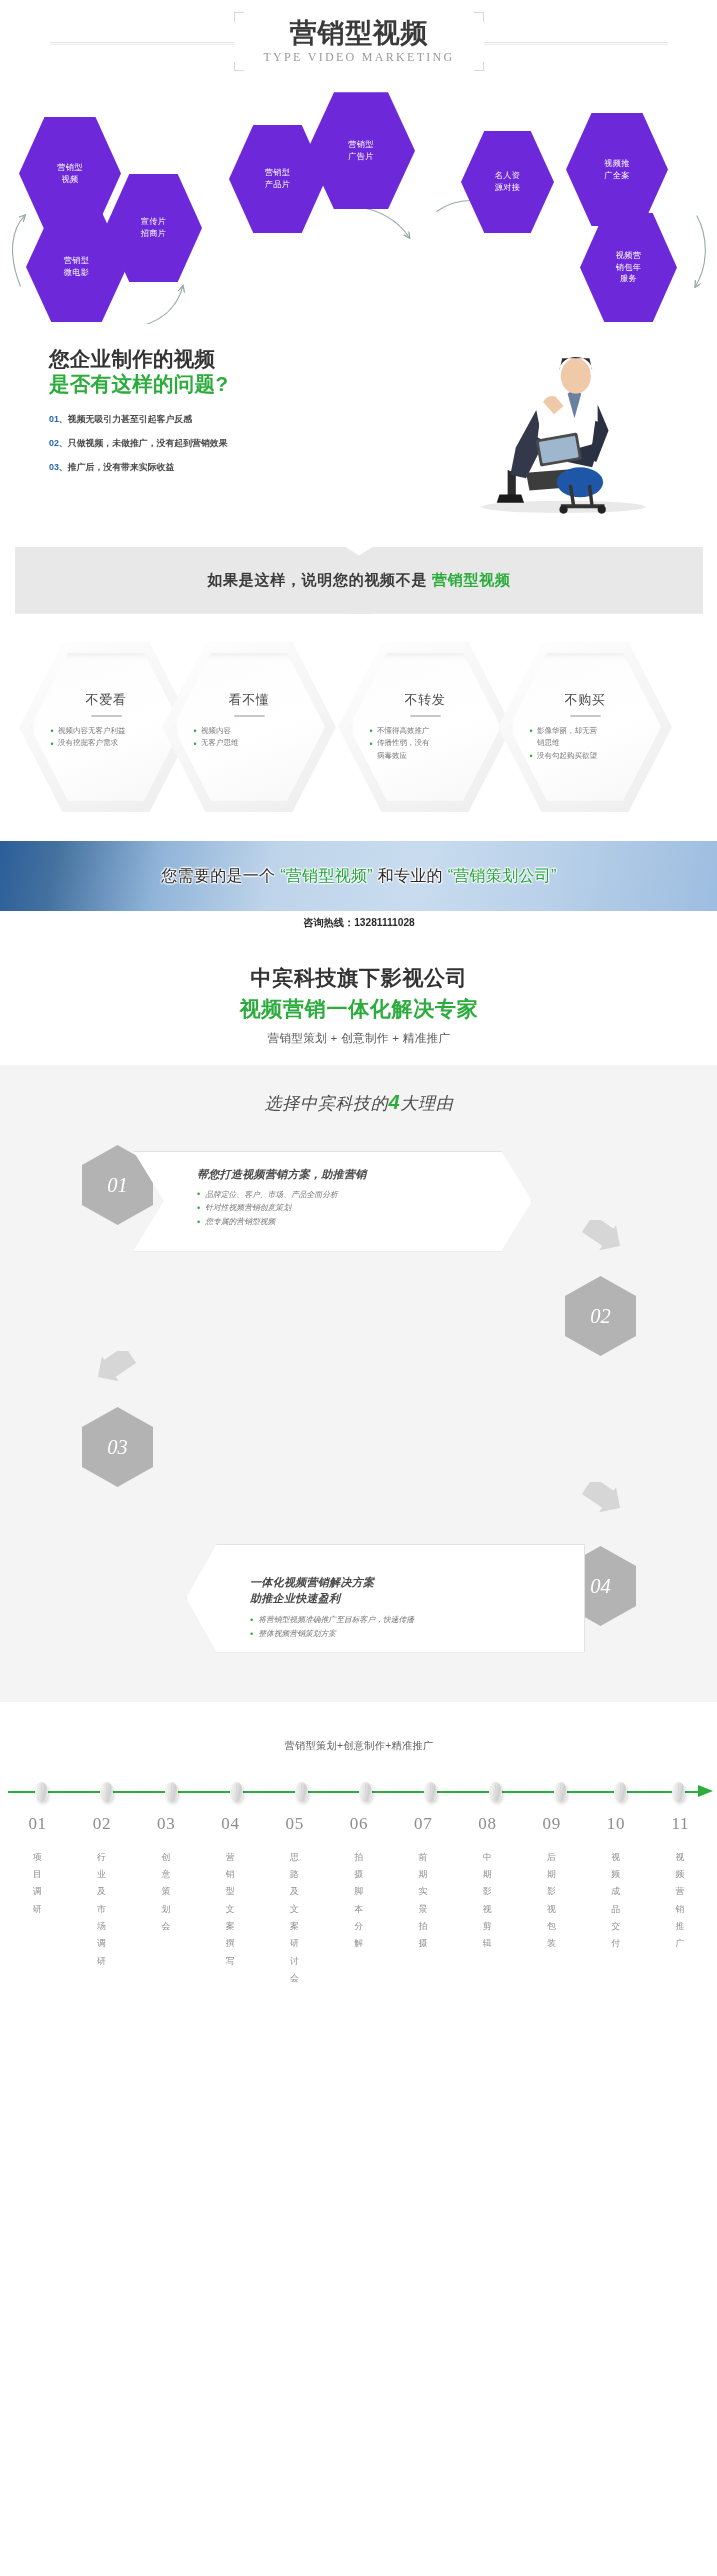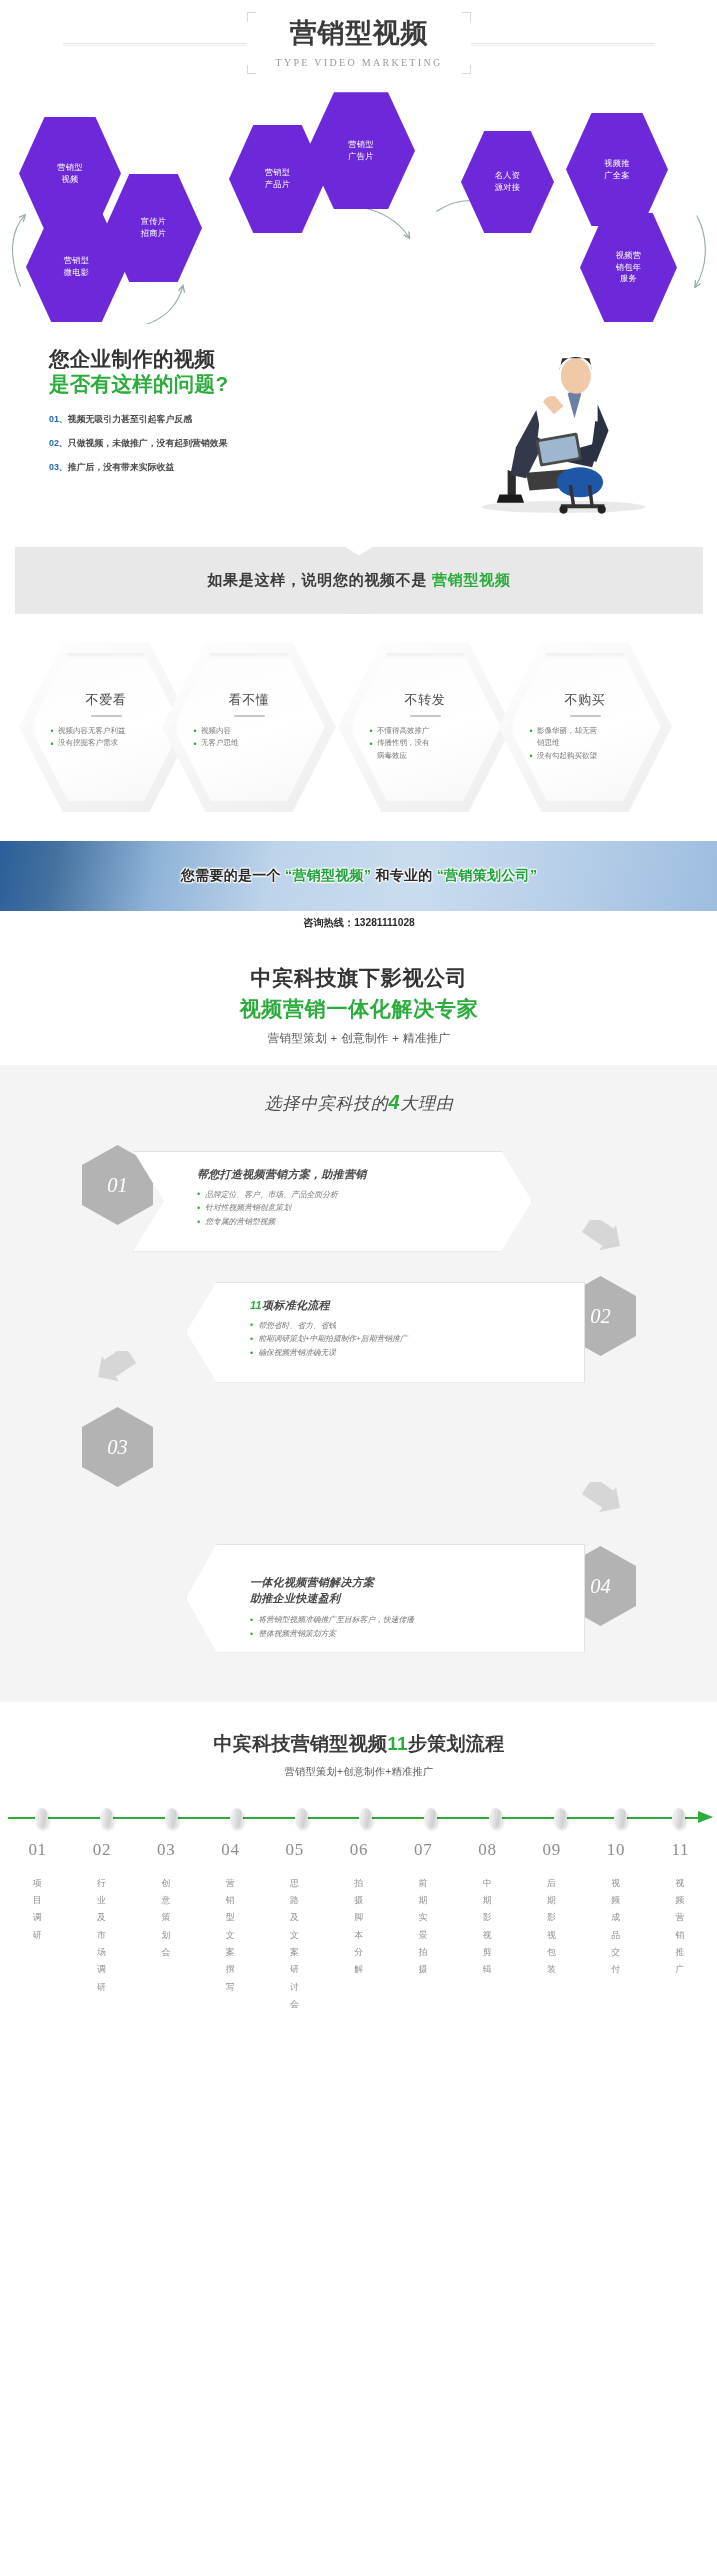--- a/index.html
+++ b/index.html
@@ -22,21 +22,21 @@
   .hdr-center .c-tl{ left:0; top:-2.7px; border-left:0.7px solid #d8d8d8; border-top:0.7px solid #d8d8d8; }
   .hdr-center .c-tr{ right:0; top:-2.7px; border-right:0.7px solid #d8d8d8; border-top:0.7px solid #d8d8d8; }
   .hdr-center .c-bl{ left:0; bottom:-2.7px; border-left:0.7px solid #d8d8d8; border-bottom:0.7px solid #d8d8d8; }
   .hdr-center .c-br{ right:0; bottom:-2.7px; border-right:0.7px solid #d8d8d8; border-bottom:0.7px solid #d8d8d8; }
   .hdr-title{
     font-size:27px; font-weight:bold; color:#3a3a3a; letter-spacing:0.7px;
     text-align:center; line-height:1.06;
   }
   .hdr-sub{
     font-family:"Liberation Serif","DejaVu Serif",serif;
-    font-size:10px; color:#9a9a9a; letter-spacing:2.3px; text-align:right; margin-top:9px;
+    font-size:12px; color:#9a9a9a; letter-spacing:2.3px; text-align:right; margin-top:2px;
   }
 
   
   .sec-hex{ position:relative; height:242px; }
   .hx{
     position:absolute;
     background:#6d28d9;
     clip-path:polygon(25% 0%,75% 0%,100% 50%,75% 100%,25% 100%,0% 50%);
     display:flex; align-items:center; justify-content:center; text-align:center;
     color:#fff; font-size:8.2px; line-height:1.45; letter-spacing:0.3px;
@@ -85,21 +85,21 @@
   .prob-bullets li:before{ content:"•"; position:absolute; left:0; top:-0.7px; color:#2cac3c; font-size:8.9px; }
   .prob-bullets li.cont:before{ content:""; }
 
   
   .sec-blue{ position:relative; height:123px; }
   .blue-band{
     position:absolute; left:0; right:0; top:12.3px; height:70px;
     background:linear-gradient(100deg,#2b5e99 0%,#44719f 8%,#8fb3d8 22%,#bed4ea 38%,#c9dcef 58%,#b7cfe8 78%,#9dbde0 100%);
     display:flex; align-items:center; justify-content:center;
   }
-  .blue-text{ font-size:14px; font-weight:bold; color:#2b2b2b; letter-spacing:0.3px;
+  .blue-text{ font-size:16px; font-weight:normal; color:#2b2b2b; letter-spacing:0.3px;
     text-shadow: 0 0 2px #fff, 0.7px 0.7px 1.4px #fff, -0.7px -0.7px 1.4px #fff, 0.7px -0.7px 1.4px #fff, -0.7px 0.7px 1.4px #fff; }
   .blue-text .hi{ color:#1fa33a; }
   .blue-phone{ position:absolute; left:0; right:0; top:87px; text-align:center;
     font-size:10.2px; color:#2a2a2a; font-weight:bold; }
 
   
   .sec-company{ position:relative; height:113px; text-align:center; padding-top:12.3px; }
   .co-l1{ font-size:21px; font-weight:bold; color:#333; letter-spacing:0.7px; }
   .co-l2{ font-size:21px; font-weight:bold; color:#2cac3c; letter-spacing:0.7px; margin-top:2.7px; }
   .co-l3{ font-size:11.6px; color:#585858; margin-top:8.2px; letter-spacing:0.3px; }
@@ -345,30 +345,20 @@
       </div>
       <svg width="48" height="41" style="position:absolute;right:89px;top:80px;" viewBox="0 0 70 60">
         <path d="M4,6 L40,6 L40,0 L62,22 L40,44 L40,36 L4,36 Z" fill="#d6d6d6" transform="rotate(34 33 22)"></path>
       </svg>
     </div>
 
     <div class="rs-row" style="margin-top:15px;">
       <div class="rs-hex" style="right:82px;top:5.5px;">
         <span>02</span>
       </div>
-      <div class="rs-card rt" style="top:11px;">
-        <div class="rs-title">
-          <span class="hi">11</span><span>项标准化流程</span>
-        </div>
-        <ul class="rs-bul">
-          <li>帮您省时、省力、省钱</li>
-          <li>前期调研策划+中期拍摄制作+后期营销推广</li>
-          <li>确保视频营销准确无误</li>
-        </ul>
-      </div>
       <svg width="48" height="41" style="position:absolute;left:89px;top:80px;" viewBox="0 0 70 60">
         <path d="M66,6 L30,6 L30,0 L8,22 L30,44 L30,36 L66,36 Z" fill="#d6d6d6" transform="rotate(-34 37 22)"></path>
       </svg>
     </div>
 
     <div class="rs-row" style="margin-top:15px;">
       <div class="rs-hex" style="left:82px;top:5.5px;">
         <span>03</span>
       </div>
       <svg width="48" height="41" style="position:absolute;right:89px;top:80px;" viewBox="0 0 70 60">
@@ -387,23 +377,20 @@
         </div>
         <ul class="rs-bul">
           <li>将营销型视频准确推广至目标客户，快速传播</li>
           <li>整体视频营销策划方案</li>
         </ul>
       </div>
     </div>
   </section>
 
   <section class="sec-steps">
-    <div class="st-h1">
-      <span>中宾科技营销型视频</span><span class="hi">11</span><span>步策划流程</span>
-    </div>
     <div class="st-h2">营销型策划+创意制作+精准推广</div>
 
     <div class="st-track">
       <div class="st-line"></div>
       <div class="st-arrowhead"></div>
       <div class="st-node" style="left:35px;"></div>
       <div class="st-node" style="left:100px;"></div>
       <div class="st-node" style="left:165px;"></div>
       <div class="st-node" style="left:230px;"></div>
       <div class="st-node" style="left:295px;"></div>

